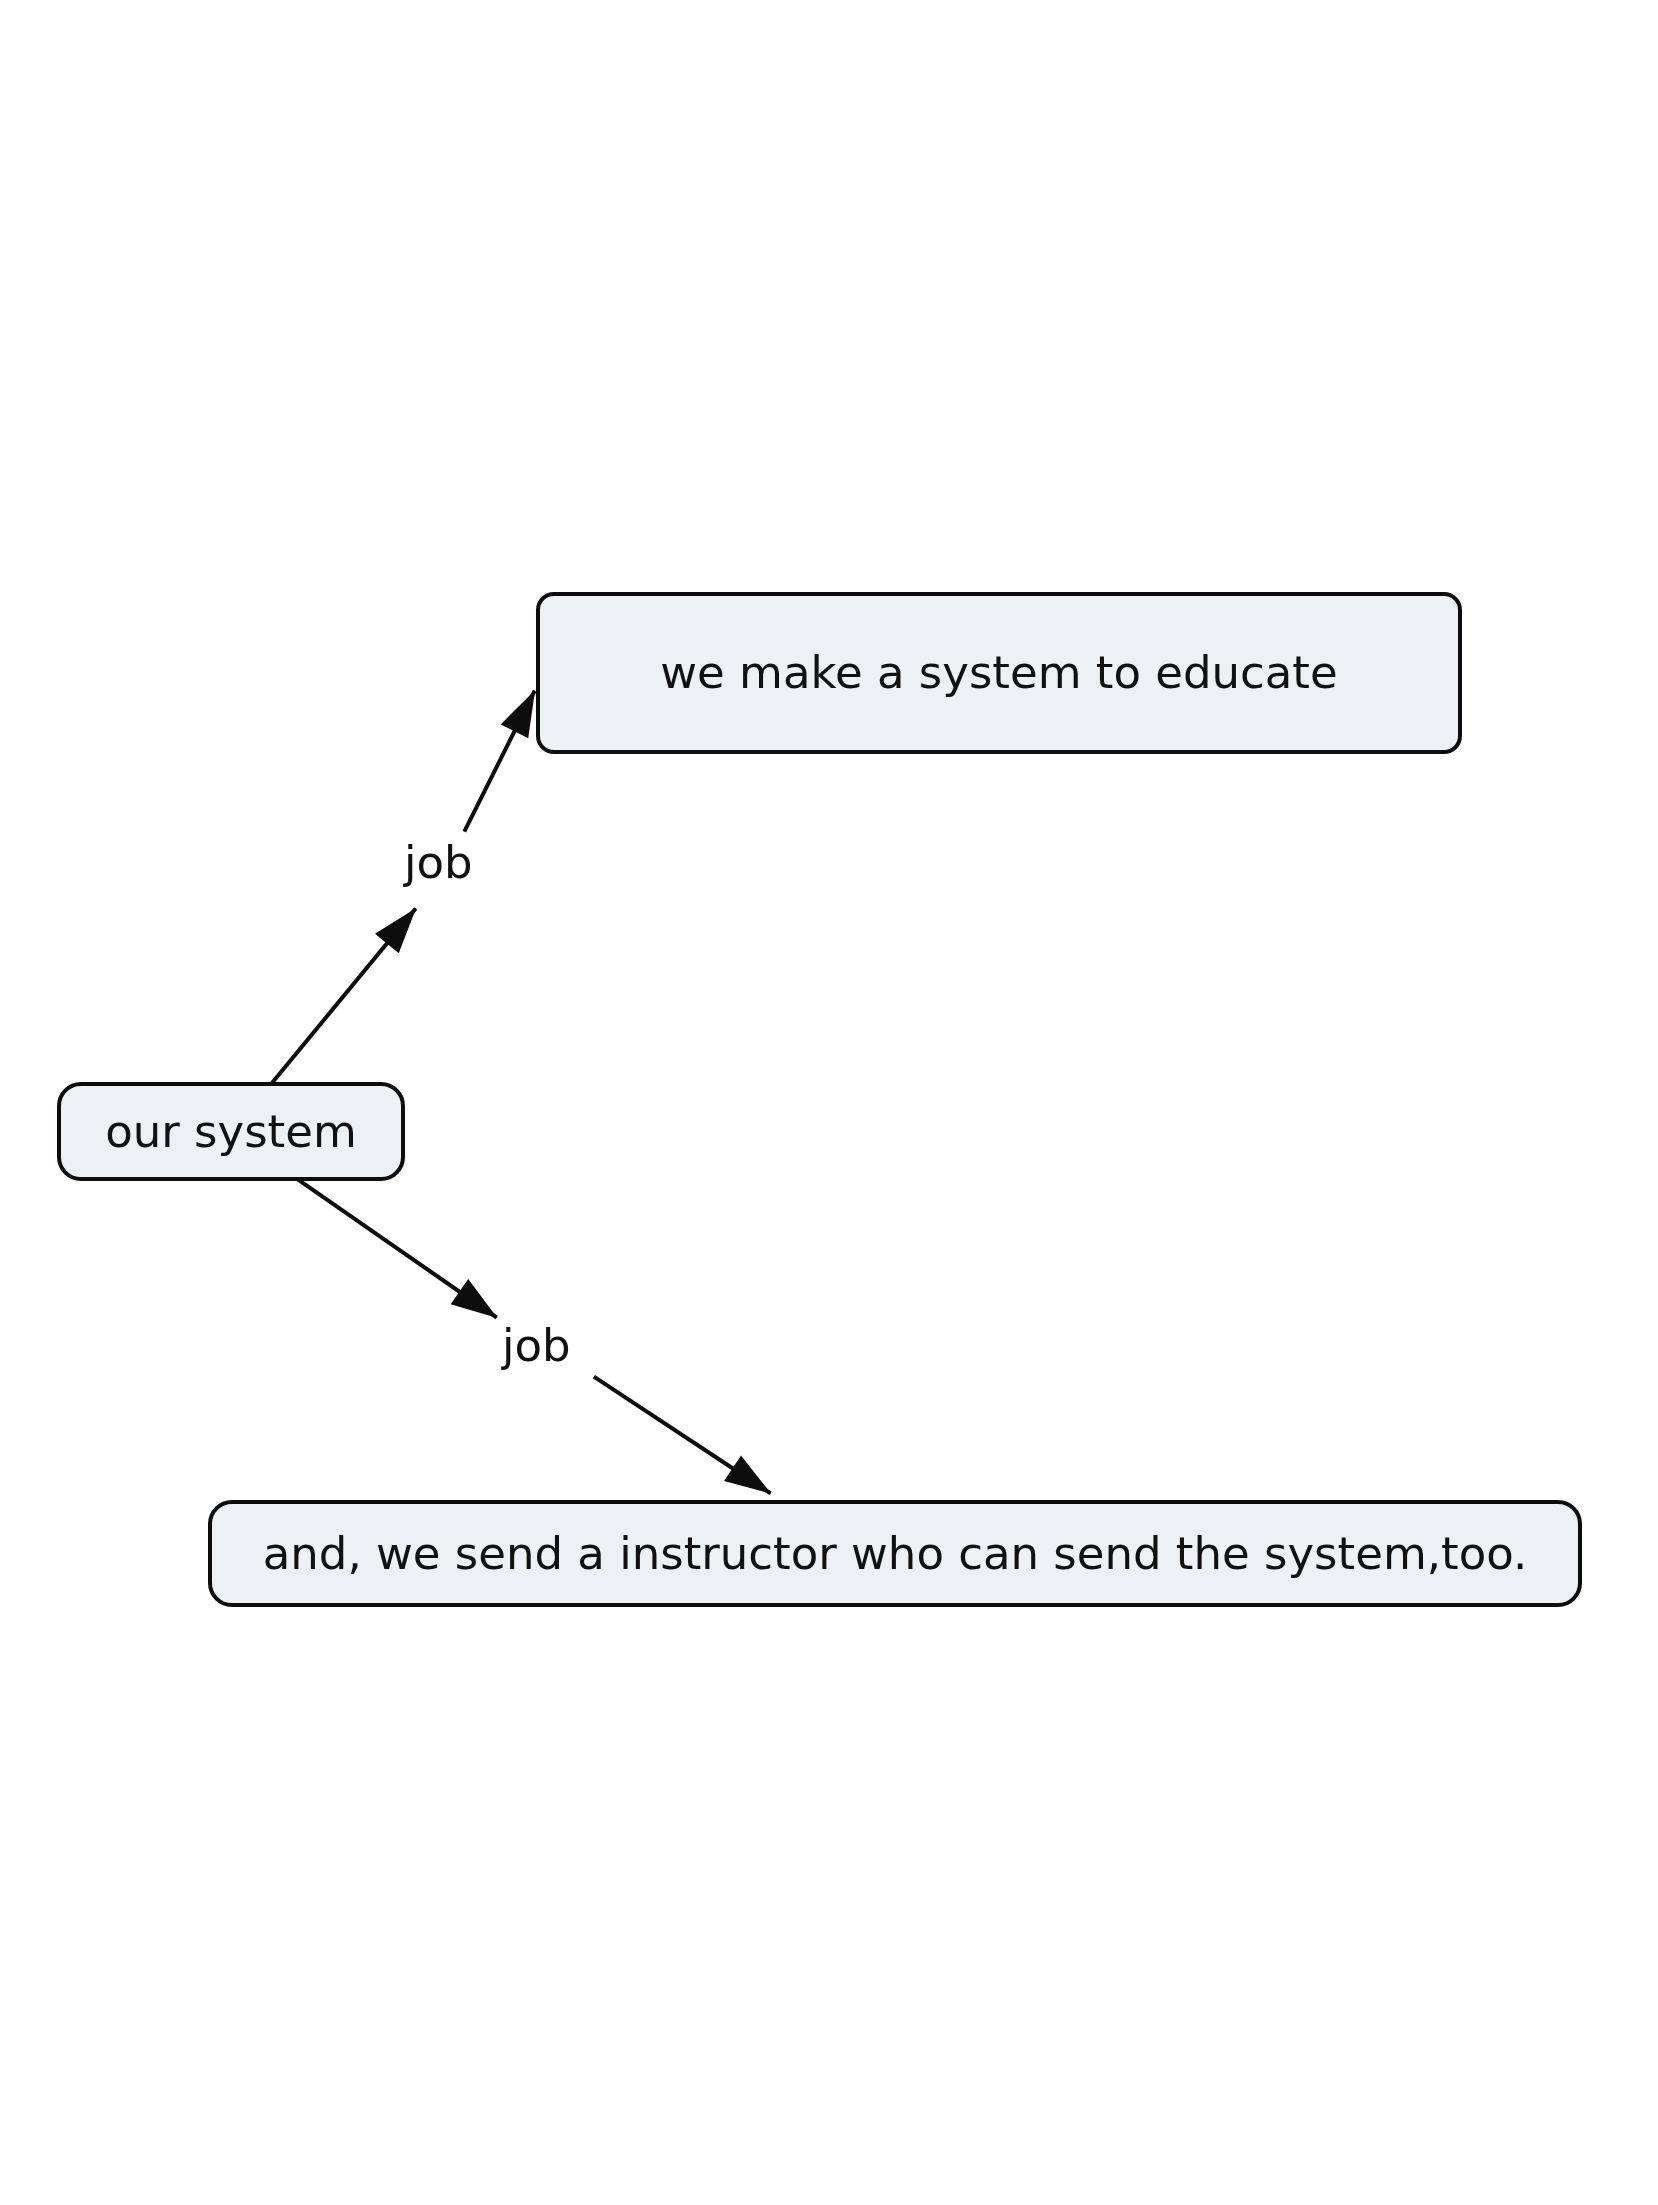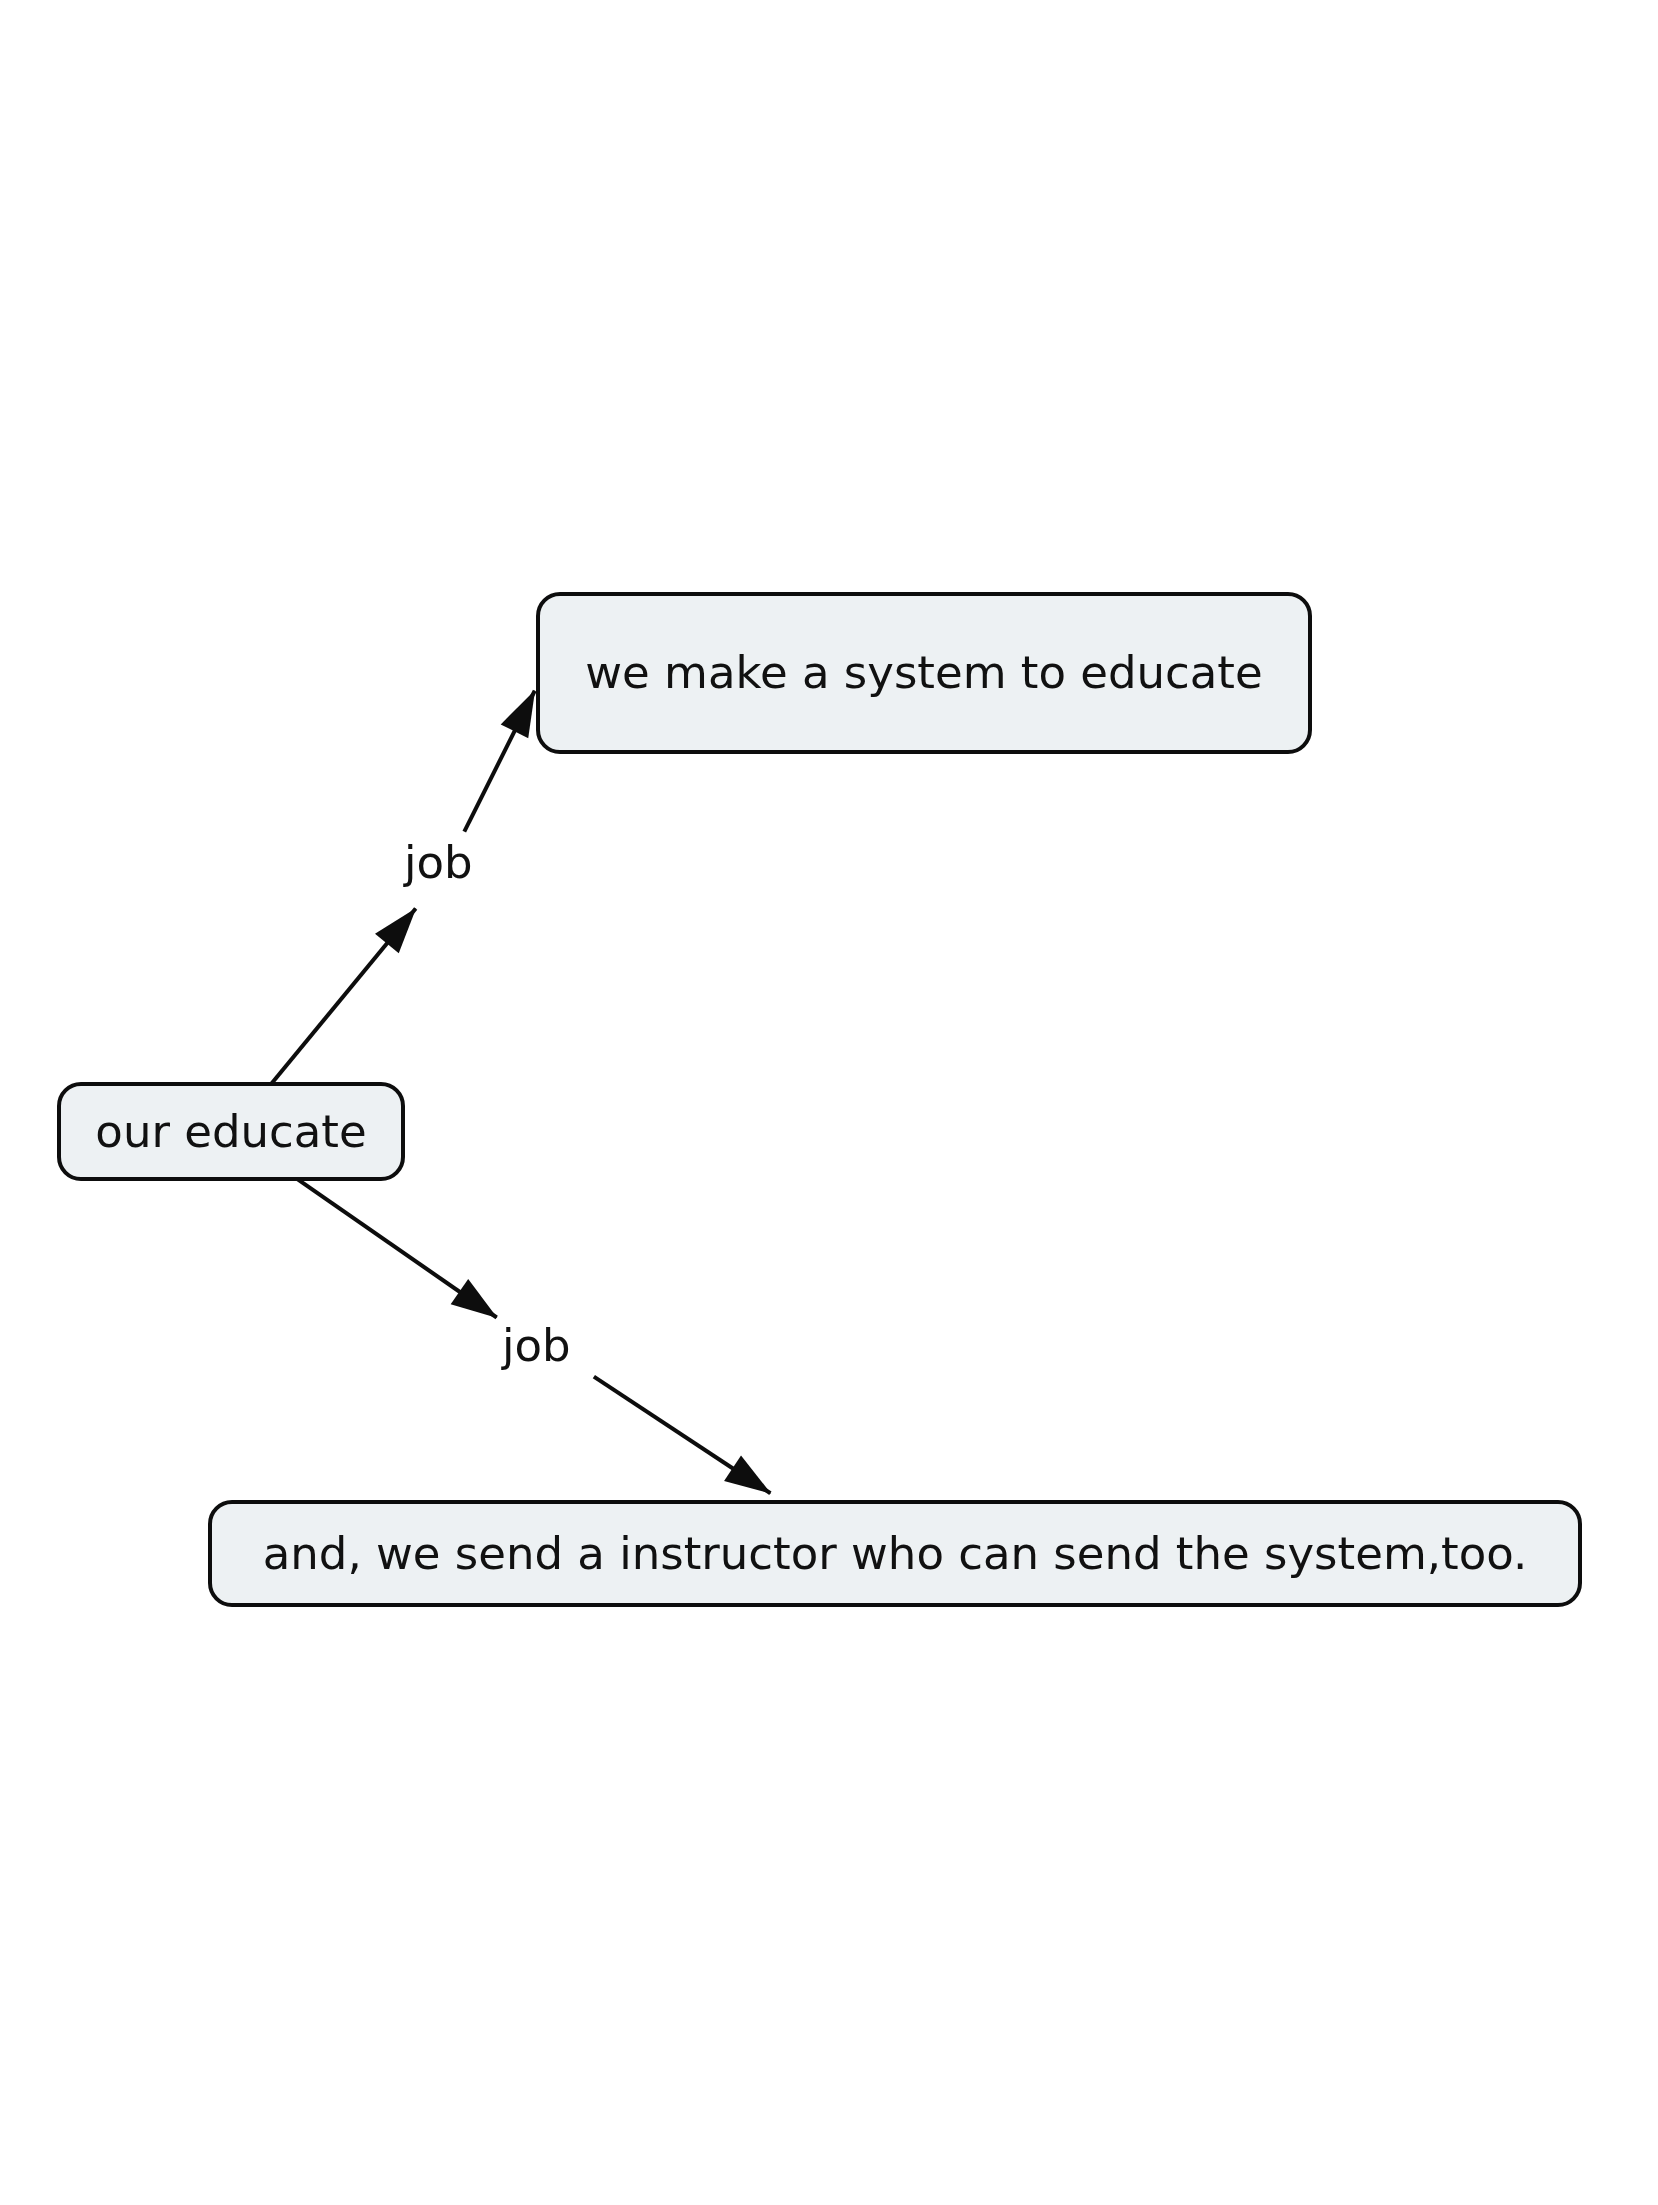--- a/index.html
+++ b/index.html
@@ -29,21 +29,21 @@
     display:flex;
     flex-direction:column;
     align-items:center;
     justify-content:center;
     text-align:center;
     font-size:45px;
     line-height:58px;
     white-space:nowrap;
   }
   #node-company{left:57px;top:1082px;width:348px;height:99px;}
-  #node-system{left:536px;top:592px;width:776px;height:162px;}
+  #node-system{left:536px;top:592px;width:926px;height:162px;border-radius:18px;}
   #node-instructor{left:208px;top:1500px;width:1374px;height:107px;}
   .edge-label{
     position:absolute;
     color:var(--text);
     font-size:45px;
     line-height:52px;
     white-space:nowrap;
   }
   #edge-label-1{left:404px;top:837px;}
   #edge-label-2{left:502px;top:1320px;}
@@ -59,21 +59,21 @@
         <path d="M1,2 L58,21 L1,40 Z" fill="#0d0d0d"></path>
       </marker>
     </defs>
     <line x1="335" y1="1338" x2="513" y2="1122" marker-end="url(#arw)"></line>
     <line x1="573" y1="1027" x2="660" y2="853" marker-end="url(#arw)"></line>
     <line x1="358" y1="1450" x2="613" y2="1627" marker-end="url(#arw)"></line>
     <line x1="733" y1="1700" x2="951" y2="1844" marker-end="url(#arw)"></line>
   </svg>
 
   <div class="node" id="node-company">
-    <span>our educate</span>
+    <span>our system</span>
   </div>
 
   <div class="node" id="node-system">
     <span>we make a system to educate</span>
   </div>
 
   <div class="node" id="node-instructor">
     <span>and, we send a instructor who can send the system,too.</span>
   </div>
 

